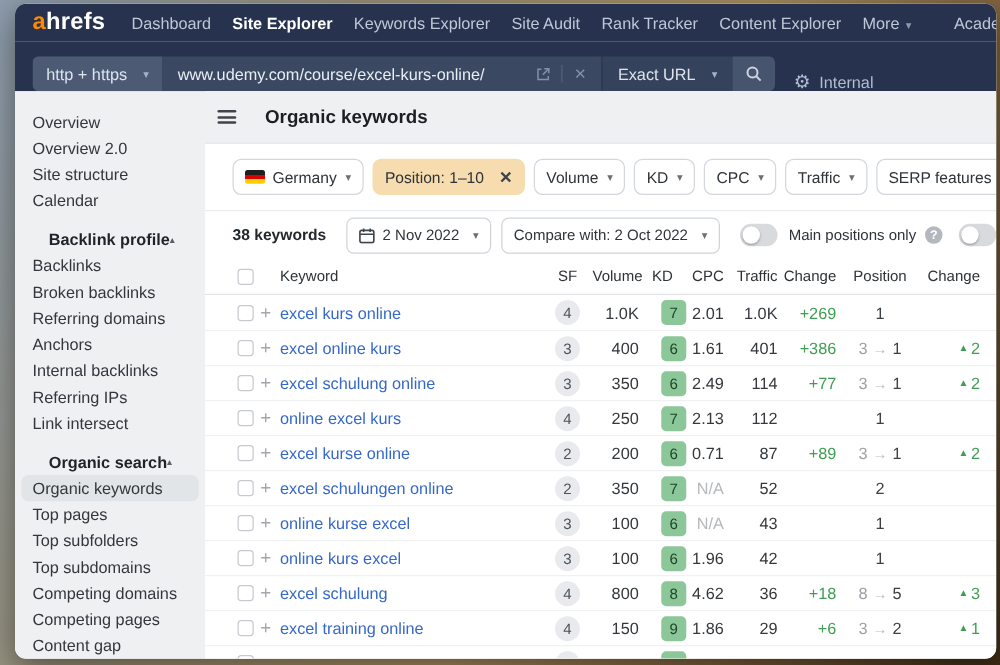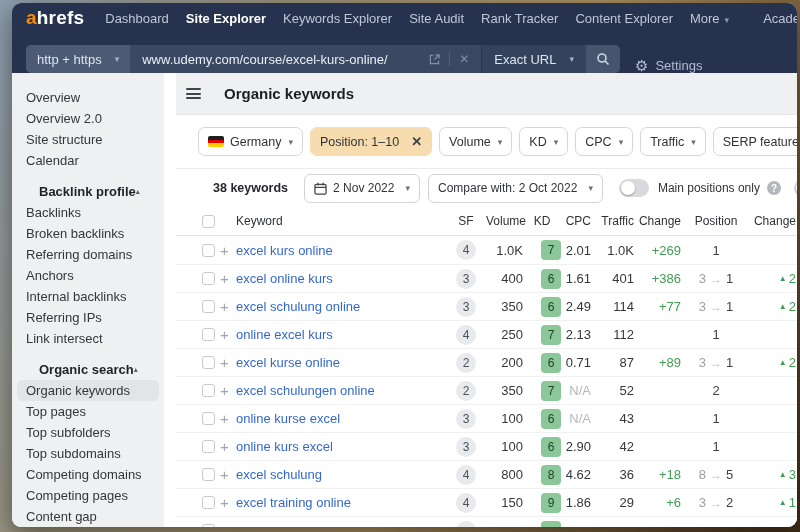--- a/index.html
+++ b/index.html
@@ -32,41 +32,41 @@
   .proto .caret{ color:#a5b1c6; }
   .urlbox{ background:#3b4861; color:#e9eef5; font-size:13px; flex:1; display:flex; align-items:center; padding:0 12px; }
   .url-icons{ margin-left:auto; display:flex; align-items:center; gap:9px; color:#8291a9; font-size:12px; }
   .vbar{ width:1px; height:14px; background:#53617b; }
   .mode{ background:#35425c; color:#dde4ee; font-size:13px; display:flex; align-items:center; padding:0 12px; gap:8px; border-left:1px solid #2c374f; cursor:pointer; }
   .mode .caret{ color:#a5b1c6; }
   .searchbtn{ background:#47546e; width:34px; display:flex; align-items:center; justify-content:center; cursor:pointer; }
   .settings{ display:flex; align-items:center; gap:7px; color:#b2bdd0; font-size:13px; margin-left:15px; cursor:pointer; }
   .gear{ font-size:15px; line-height:1; }
   
-  .content{ flex:1; display:flex; min-height:0;gap:12px; }
+  .content{ flex:1; display:flex; min-height:0; }
   .sidebar{ width:152px; background:#eef0f2; padding-top:14px; flex:none; font-size:13px; overflow:hidden; }
   .side-item{ height:21px; line-height:21px; padding:0 14px; color:#33373c; cursor:pointer; white-space:nowrap; }
   .side-item.selected{ background:#e2e5e8; border-radius:6px; margin:0 5px; padding:0 9px; }
   .side-header{ height:21px; line-height:21px; padding:0 27px; font-weight:bold; color:#1f2226; margin-top:10px; display:flex; align-items:center; justify-content:space-between; cursor:pointer; white-space:nowrap; }
   .side-header .collapse{ font-size:8px; color:#5b6065; }
   .main{ flex:1; min-width:0; display:flex; flex-direction:column; background:#fff; overflow:hidden; }
   .title-band{ height:42px; background:#eef0f2; border-bottom:1px solid #e4e6e9; display:flex; align-items:center; padding-left:10px; flex:none; }
   .burger{ width:15px; height:11px; display:flex; flex-direction:column; justify-content:space-between; cursor:pointer; }
   .burger i{ display:block; height:2px; border-radius:1px; background:#3f444a; }
   .page-title{ font-size:15px; font-weight:bold; color:#1c1e21; margin-left:23px; }
   
   .filters{ height:54px; display:flex; align-items:center; gap:7px; padding-left:22px; border-bottom:1px solid #e9ebed; overflow:hidden; flex:none; white-space:nowrap; }
   .filter-btn{ border:1px solid #d3d7db; border-radius:7px; height:29px; display:inline-flex; align-items:center; padding:0 9px; gap:6px; font-size:12.5px; color:#2e3338; background:#fff; cursor:pointer; flex:none; }
   .filter-btn .caret{ color:#6a7076; margin-left:1px; }
   .filter-btn.active{ background:#f6dcae; border-color:#f6dcae; }
   .filter-close{ font-size:13px; font-weight:bold; color:#3e4348; margin-left:6px; cursor:pointer; }
   .flag{ width:16px; height:11px; border-radius:2px; flex:none;
     background:linear-gradient(180deg,#1f1f1f 0 33%,#dd0000 33% 66%,#ffce00 66% 100%); }
   
-  .controls{ height:38px; display:flex; align-items:center; padding-left:37px; flex:none; overflow:hidden; white-space:nowrap; font-size:12px; color:#2f3439; }
+  .controls{ height:38px; display:flex; align-items:center; padding-left:22px; flex:none; overflow:hidden; white-space:nowrap; font-size:12px; color:#2f3439; }
   .kw-count{ font-weight:bold; font-size:12.5px; color:#24282c; }
   .ctl-btn{ border:1px solid #d0d4d9; border-radius:6px; height:29px; display:inline-flex; align-items:center; padding:0 9px; gap:6px; font-size:12px; color:#2f3439; background:#fff; cursor:pointer; flex:none; }
   .ctl-btn .caret{ color:#6a7076; }
   .toggle{ width:30px; height:18px; border-radius:9px; background:#d8dade; position:relative; flex:none; cursor:pointer; }
   .toggle::after{ content:""; position:absolute; left:2px; top:2px; width:14px; height:14px; border-radius:50%; background:#fff; box-shadow:0 1px 2px rgba(0,0,0,.3); }
   .help{ width:14px; height:14px; border-radius:50%; background:#b3b8be; color:#fff; font-size:10px; font-weight:bold; display:inline-flex; align-items:center; justify-content:center; flex:none; }
   
   .grid{ display:grid; grid-template-columns:20px 19px 19px 212px 40px 37px 38px 30px 43px 47px 70px 45px 1fr; align-items:center; }
   .thead{ height:29px; border-bottom:1px solid #e2e4e7; font-weight:normal; font-size:12px; color:#2e3338; flex:none; }
   .rows{ flex:1; overflow:hidden; }
@@ -139,21 +139,21 @@
       </div>
       <div class="searchbtn">
         <svg width="14" height="14" viewBox="0 0 14 14">
             <circle cx="6" cy="6" r="4" fill="none" stroke="#cdd5e2" stroke-width="1.6"></circle>
             <path d="M9 9l3.5 3.5" stroke="#cdd5e2" stroke-width="1.6"></path>
           </svg>
       </div>
     </div>
     <span class="settings">
       <span class="gear">⚙</span>
-      <span>Settings</span>
+      <span>Internal</span>
     </span>
   </div>
 
   <div class="content">
 
     <div class="sidebar">
         <div class="side-item">Overview</div>
         <div class="side-item">Overview 2.0</div>
         <div class="side-item">Site structure</div>
         <div class="side-item">Calendar</div>
@@ -453,21 +453,21 @@
             </span>
             <span class="plus">+</span>
             <a class="kw-link">online kurs excel</a>
             <span>
               <span class="sf">3</span>
             </span>
             <span class="c-right">100</span>
             <span class="kd-cell">
               <span class="kd">6</span>
             </span>
-            <span class="c-right">2.90</span>
+            <span class="c-right">1.96</span>
             <span class="c-right">42</span>
             <span class="c-right chg"></span>
             <span class="pos">
               <span class="to">1</span>
             </span>
             <span class="chg2"></span>
             <span></span>
           </div>
           <div class="trow grid">
             <span></span>

